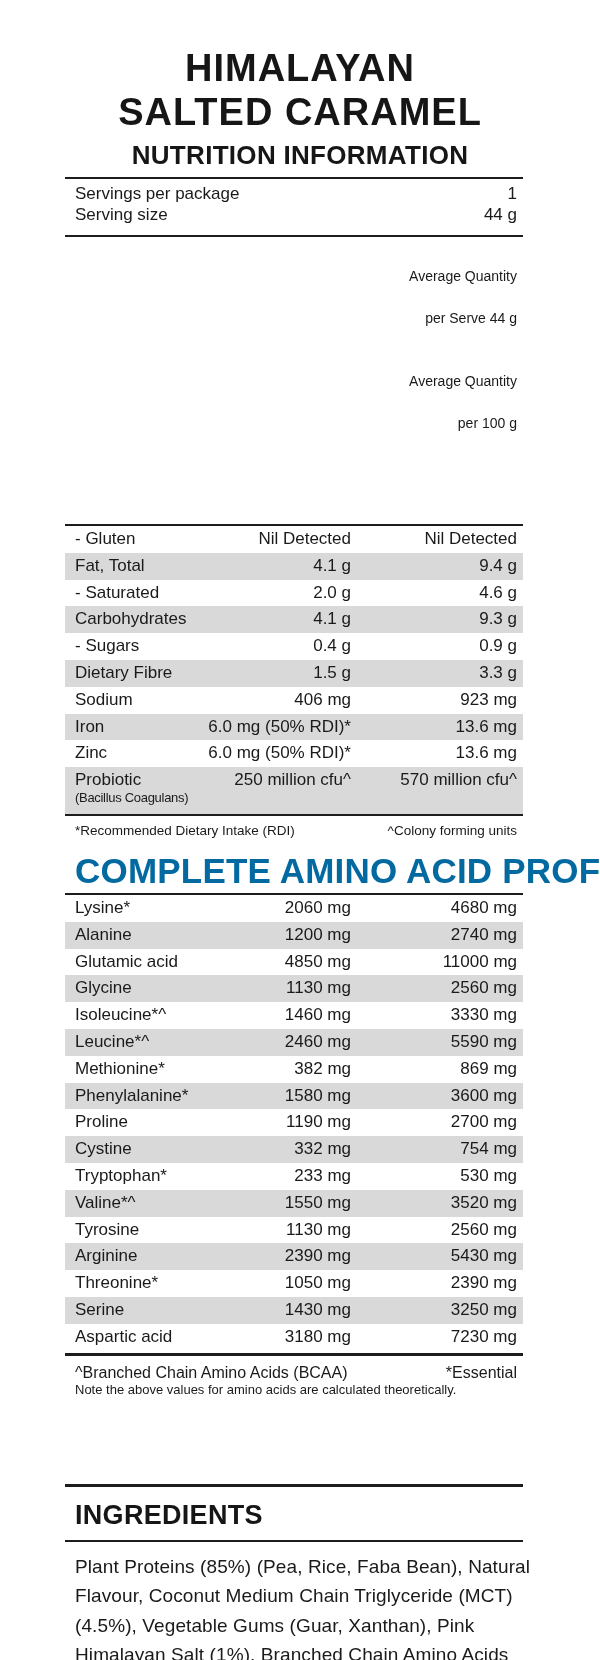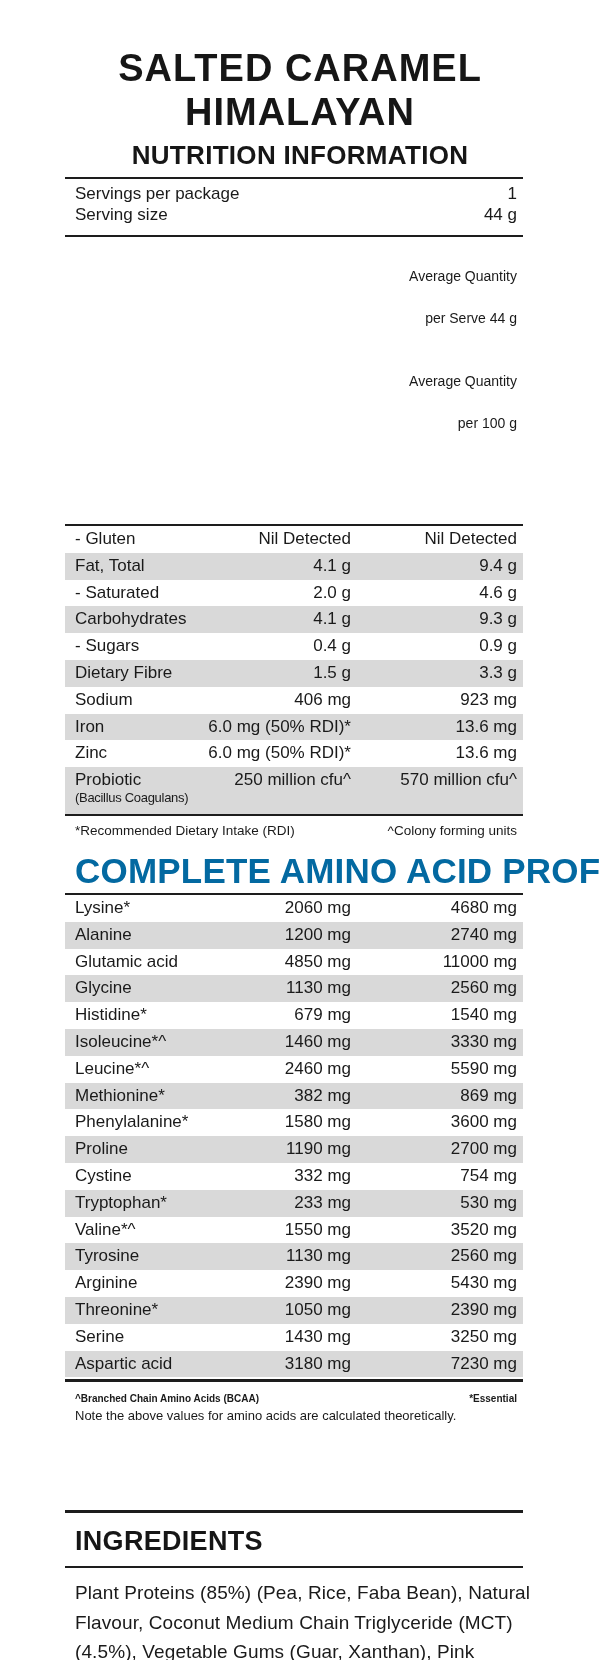--- a/index.html
+++ b/index.html
@@ -89,21 +89,21 @@
     font-size:35px;line-height:32px;
     font-weight:bold;
     letter-spacing:0.2px;
     white-space:nowrap;
     color:#0369a1;
   }
   .amino-notes{margin-top:8px;}
   .amino-notes .line1{
     display:flex;justify-content:space-between;
     padding:0 6px 0 10px;
-    font-size:10px;line-height:17px;font-weight:bold;
+    font-size:16px;line-height:17px;
   }
   .amino-notes .line2{
     padding:0 0 0 10px;
     font-size:13px;line-height:17px;
   }
   .ingredients-heading{
     margin:11px 0 0 0;
     padding-left:10px;
     font-size:27px;line-height:34px;
     font-weight:bold;
@@ -116,22 +116,22 @@
     font-size:19px;line-height:29.5px;
     letter-spacing:0.1px;
   }
 </style>
 </head>
 <body>
 
 <div class="page">
 
   <h1 class="title">
+    <span>HIMALAYAN</span>
     <span>SALTED CARAMEL</span>
-    <span>HIMALAYAN</span>
   </h1>
 
   <h2 class="nutri-heading">NUTRITION INFORMATION</h2>
 
   <div class="content">
 
     <div class="rule mt7"></div>
 
     <div class="serving">
 
@@ -289,25 +289,20 @@
           <div class="c2">4850 mg</div>
           <div class="c3">11000 mg</div>
         </div>
 
         <div class="arow">
           <div class="c1">Glycine</div>
           <div class="c2">1130 mg</div>
           <div class="c3">2560 mg</div>
         </div>
 
-        <div class="arow">
-          <div class="c1">Histidine*</div>
-          <div class="c2">679 mg</div>
-          <div class="c3">1540 mg</div>
-        </div>
 
         <div class="arow">
           <div class="c1">Isoleucine*^</div>
           <div class="c2">1460 mg</div>
           <div class="c3">3330 mg</div>
         </div>
 
         <div class="arow">
           <div class="c1">Leucine*^</div>
           <div class="c2">2460 mg</div>

